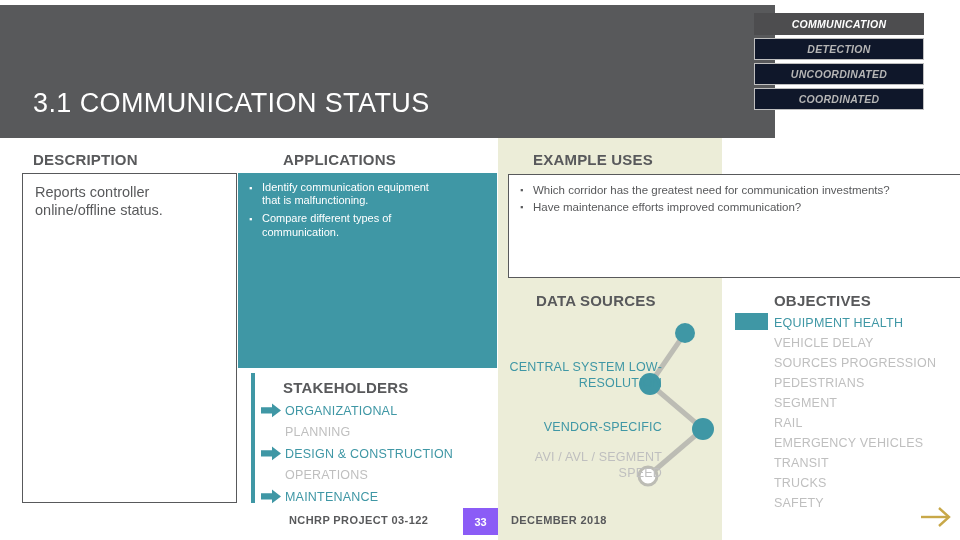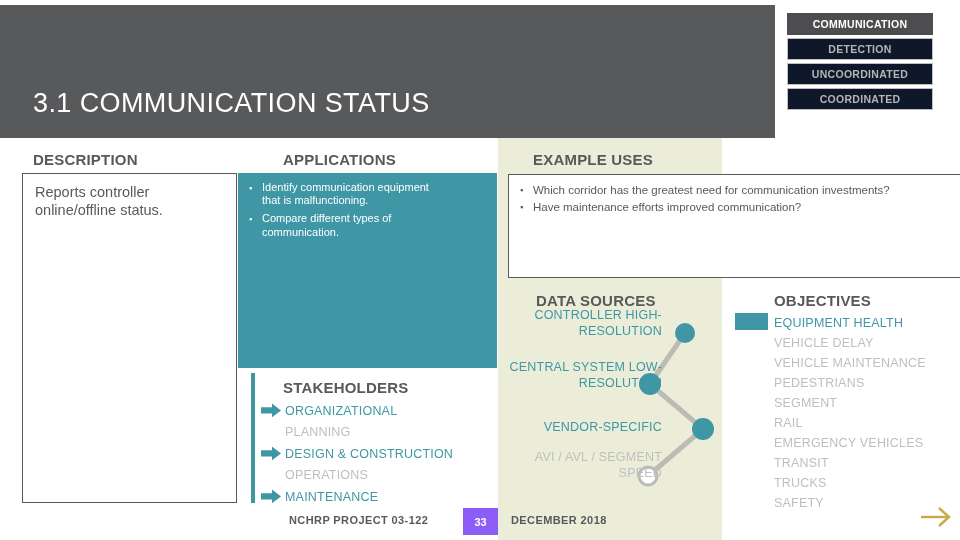--- a/index.html
+++ b/index.html
@@ -28,22 +28,23 @@
     font-size: 27px;
     font-weight: 400;
     color: #ffffff;
     letter-spacing: 0.4px;
     white-space: nowrap;
   }
 
   
   .badge-stack {
     position: absolute;
-    left: 787px; top: 13px;
-    width: 146px;
+    left: 754px; top: 13px;
+    width: 170px;
+    font-style: italic;
   }
   .badge {
     height: 22px;
     margin-bottom: 3px;
     display: flex;
     align-items: center;
     justify-content: center;
     font-size: 10.5px;
     font-weight: 700;
     letter-spacing: 0.3px;
@@ -368,39 +369,38 @@
     <svg class="ds-svg" viewBox="0 0 215 195">
       <line x1="180" y1="25" x2="145" y2="76" stroke="#bcbcb4" stroke-width="5"></line>
       <line x1="145" y1="76" x2="198" y2="121" stroke="#bcbcb4" stroke-width="5"></line>
       <line x1="198" y1="121" x2="143" y2="168" stroke="#bcbcb4" stroke-width="5"></line>
       <circle cx="180" cy="25" r="10" fill="#3f97a5"></circle>
       <circle cx="145" cy="76" r="11" fill="#3f97a5"></circle>
       <circle cx="198" cy="121" r="11" fill="#3f97a5"></circle>
       <circle cx="143" cy="168" r="9" fill="#ffffff" stroke="#bcbcb4" stroke-width="3"></circle>
     </svg>
 
-    <div class="ds-label" style="top:0px;">CONTROLLER HIGH-RESOLUTION</div>
     <div class="ds-label" style="top:52px;">CENTRAL SYSTEM LOW-RESOLUTION</div>
     <div class="ds-label" style="top:112px;">VENDOR-SPECIFIC</div>
     <div class="ds-label off" style="top:142px;">AVI / AVL / SEGMENT SPEED</div>
   </div>
 
   <div class="obj-wrap">
 
     <div class="obj-row on">
       <span class="obj-chip"></span>
       <span class="obj-label">EQUIPMENT HEALTH</span>
     </div>
     <div class="obj-row">
       
       <span class="obj-label">VEHICLE DELAY</span>
     </div>
     <div class="obj-row">
       
-      <span class="obj-label">VEHICLE MAINTENANCE</span>
+      <span class="obj-label">SOURCES PROGRESSION</span>
     </div>
     <div class="obj-row">
       
       <span class="obj-label">PEDESTRIANS</span>
     </div>
     <div class="obj-row">
       
       <span class="obj-label">SEGMENT</span>
     </div>
     <div class="obj-row">

